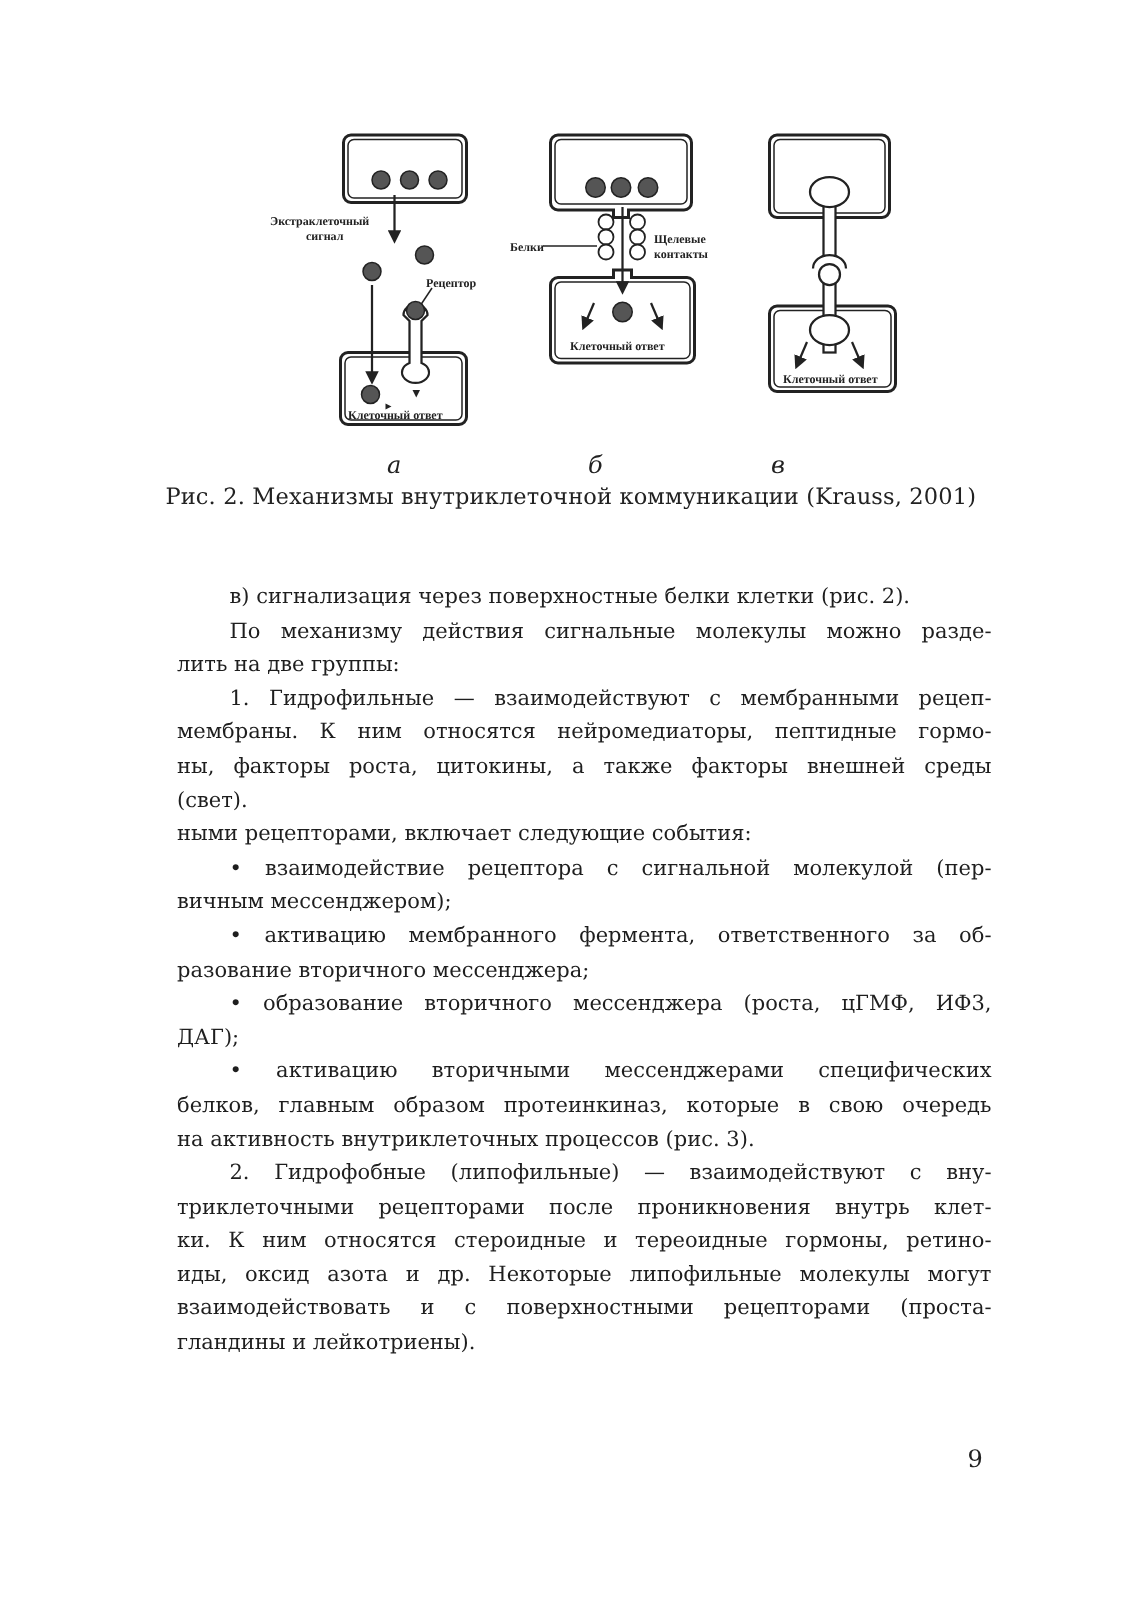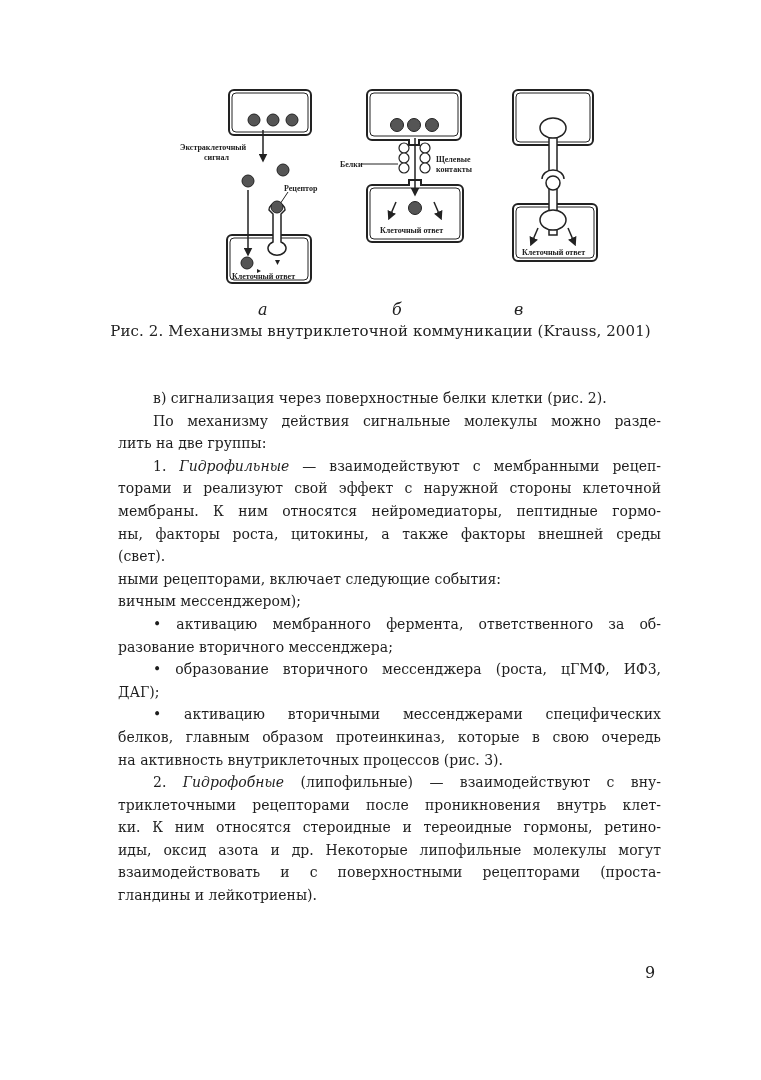--- a/index.html
+++ b/index.html
@@ -10,21 +10,21 @@
   .sublabels { position: absolute; top: 300px; left: 0; width: 761px; height: 22px; }
   .sublabel { position: absolute; font-style: italic; font-size: 16px; color: #222; }
   .caption { position: absolute; top: 322px; left: 0; width: 761px; text-align: center;
              font-size: 15px; color: #222; letter-spacing: 0.1px; }
   .body-text { position: absolute; left: 118px; top: 387px; width: 543px;
                font-size: 14px; line-height: 22.6px; }
   .line { display: block; height: 22.6px; white-space: nowrap; text-align: justify;
           text-align-last: justify; }
   .line.last { text-align-last: left; }
   .indent { padding-left: 35px; }
-  .it { font-style: italic; }
+  .it { }
   .page-number { position: absolute; left: 645px; top: 963px; font-size: 16px; color: #222; }
   .fig-label { font-family: "Liberation Serif", serif; font-weight: bold; font-size: 8px; fill: #222; }
 </style>
 </head>
 <body>
 
 <div class="figure">
   <svg width="480" height="220" viewBox="0 0 480 220" xmlns="http://www.w3.org/2000/svg">
     <defs>
       <marker id="arr" markerWidth="6" markerHeight="6" refX="3" refY="3" orient="auto">
@@ -104,25 +104,25 @@
   <span class="sublabel" style="left:514px;">в</span>
 </div>
 
 <div class="caption">Рис. 2. Механизмы внутриклеточной коммуникации (Krauss, 2001)</div>
 
 <div class="body-text">
   <span class="line indent last">в) сигнализация через поверхностные белки клетки (рис. 2).</span>
   <span class="line indent">По механизму действия сигнальные молекулы можно разде-</span>
   <span class="line last">лить на две группы:</span>
   <span class="line indent"><span>1. </span><span class="it">Гидрофильные</span><span> — взаимодействуют с мембранными рецеп-</span></span>
-  <span class="line">торами и реализуют свой эффект с наружной стороны клеточной</span>
   <span class="line">мембраны. К ним относятся нейромедиаторы, пептидные гормо-</span>
   <span class="line">ны, факторы роста, цитокины, а также факторы внешней среды</span>
   <span class="line last">(свет).</span>
   <span class="line last">ными рецепторами, включает следующие события:</span>
+  <span class="line indent">• взаимодействие рецептора с сигнальной молекулой (пер-</span>
   <span class="line last">вичным мессенджером);</span>
   <span class="line indent">• активацию мембранного фермента, ответственного за об-</span>
   <span class="line last">разование вторичного мессенджера;</span>
   <span class="line indent">• образование вторичного мессенджера (роста, цГМФ, ИФ3,</span>
   <span class="line last">ДАГ);</span>
   <span class="line indent">• активацию вторичными мессенджерами специфических</span>
   <span class="line">белков, главным образом протеинкиназ, которые в свою очередь</span>
   <span class="line last">на активность внутриклеточных процессов (рис. 3).</span>
   <span class="line indent"><span>2. </span><span class="it">Гидрофобные</span><span> (липофильные) — взаимодействуют с вну-</span></span>
   <span class="line">триклеточными рецепторами после проникновения внутрь клет-</span>

